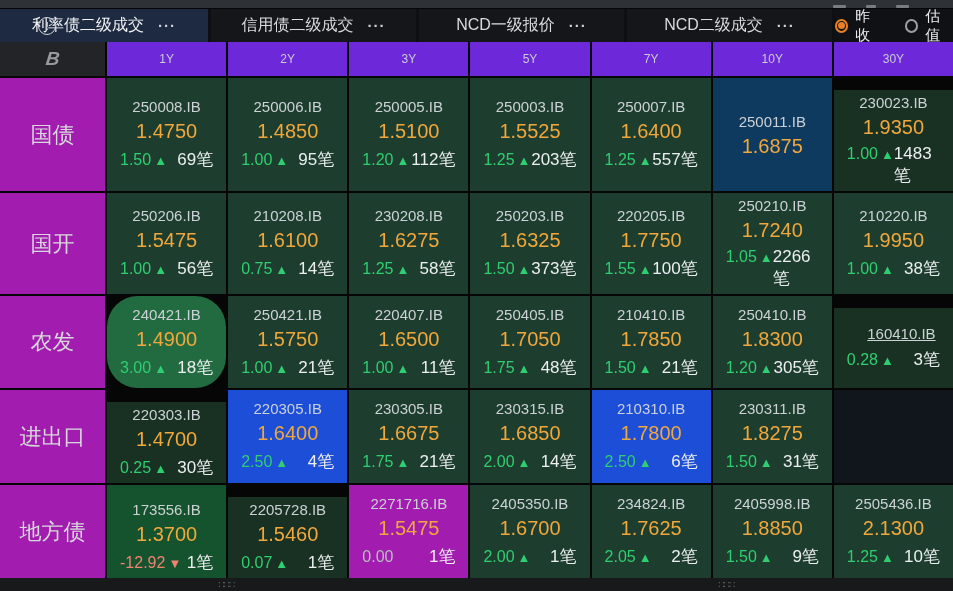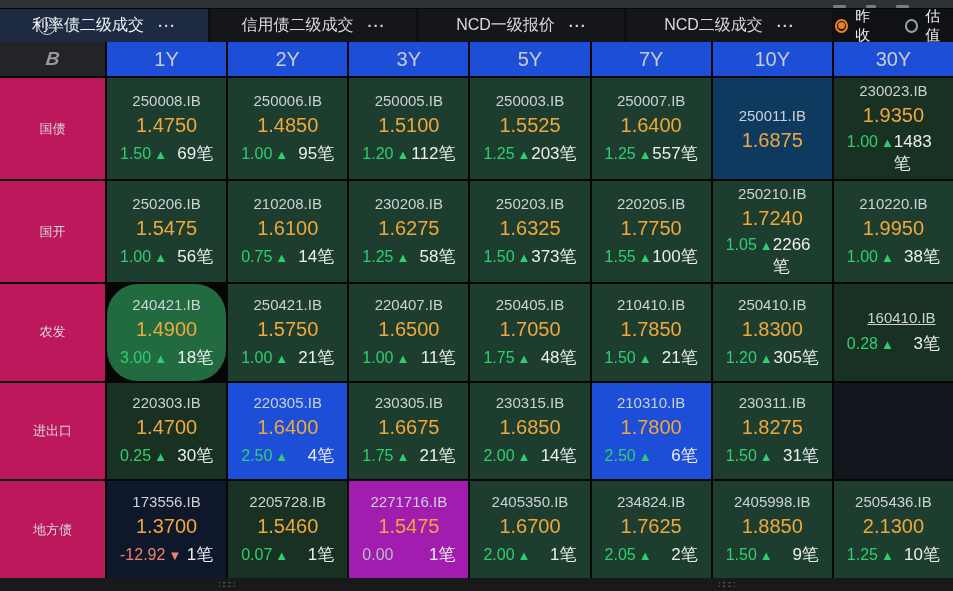--- a/index.html
+++ b/index.html
@@ -22,36 +22,36 @@
   .radio{display:flex;align-items:center;gap:7px;color:#e9ebed;font-size:15px;cursor:pointer;}
   .radio .ring{width:14px;height:14px;border-radius:50%;border:2px solid #9aa0a5;box-sizing:border-box;
        display:flex;align-items:center;justify-content:center;}
   .radio.selected .ring{border-color:#e8802a;}
   .radio.selected .ring::after{content:"";width:7px;height:7px;border-radius:50%;background:#e8802a;}
 
   
   .table{position:absolute;top:42px;left:0;right:0;bottom:13px;display:grid;
          grid-template-columns:105px repeat(7,1fr);grid-template-rows:34px repeat(5,1fr);
          gap:2px;background:#060607;}
-  .hcell{background:#1d4ed8;color:#c9ccd0;font-size:20px;display:flex;align-items:center;justify-content:center;}
+  .hcell{background:#6d28d9;color:#c9ccd0;font-size:12px;display:flex;align-items:center;justify-content:center;}
   .corner{background:#222427;display:flex;align-items:center;justify-content:center;}
   .logo-b{color:#97999d;font-size:19px;font-weight:bold;font-style:italic;transform:skewX(-6deg);}
-  .rlabel{background:#be185d;color:#d6d8da;font-size:13px;display:flex;align-items:center;justify-content:center;}
+  .rlabel{background:#a21caf;color:#d6d8da;font-size:22px;display:flex;align-items:center;justify-content:center;}
   .cell{display:flex;flex-direction:column;align-items:stretch;justify-content:center;gap:6px;padding:4px 0;cursor:pointer;}
   .cell .code{color:#ccd1d5;font-size:15px;text-align:center;}
   .cell .code.u{text-decoration:underline;padding-left:16px;}
   .cell .rate{color:#f0a73c;font-size:20px;text-align:center;line-height:1.05;}
   .cell .meta{display:flex;justify-content:space-between;align-items:baseline;padding:0 13px;}
   .chg{color:#2fce71;font-size:16px;}
   .chg .arrow{font-size:13px;margin-left:3px;}
   .chg.down{color:#f4786a;}
   .chg.flat{color:#b9bec2;}
   .cnt{color:#eceef0;font-size:17px;}
   .tone-g1{background:#1d3e2e;} .tone-g2{background:#226b41;border-radius:31px;} .tone-g3{background:#1d4ed8;}
-  .tone-g4{background:#183122;} .tone-blue{background:#0e3a60;} .tone-red{background:#0f172a;}
+  .tone-g4{background:#183122;margin-top:12px;} .tone-blue{background:#0e3a60;} .tone-red{background:#14532d;justify-content:flex-end;}
   .tone-flat{background:#a21caf;} .tone-empty{background:#11161c;}
   .tone-red .chg{color:#f08273;}
 
   
   .bottombar{position:absolute;left:0;right:0;bottom:0;height:13px;background:#18191b;}
   .handle{position:absolute;top:1px;color:#5b5f63;font-size:10px;letter-spacing:-1px;cursor:pointer;}
 </style>
 </head>
 <body>
 

